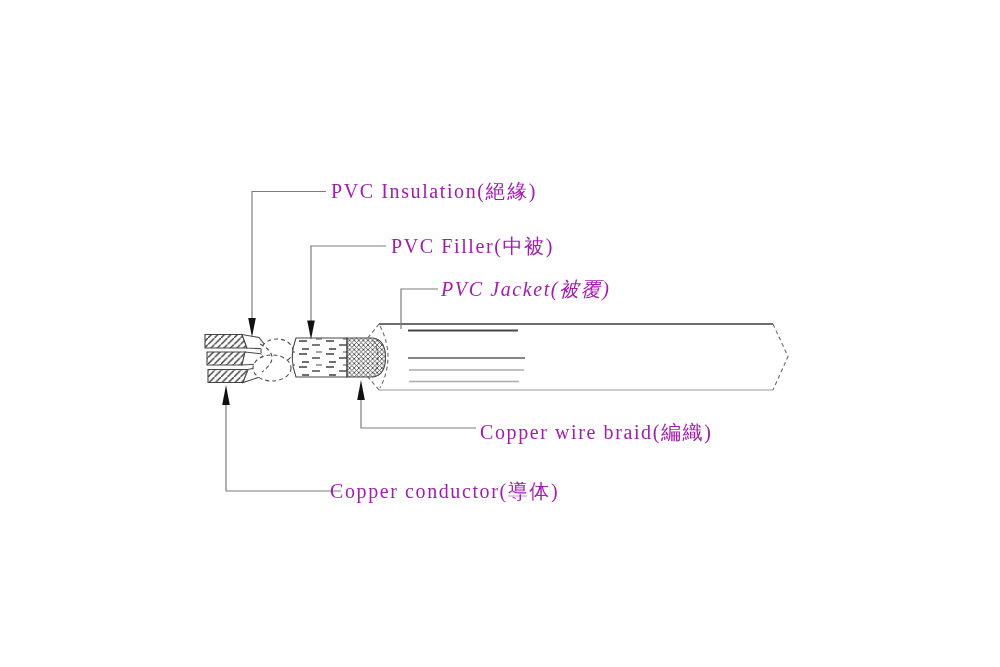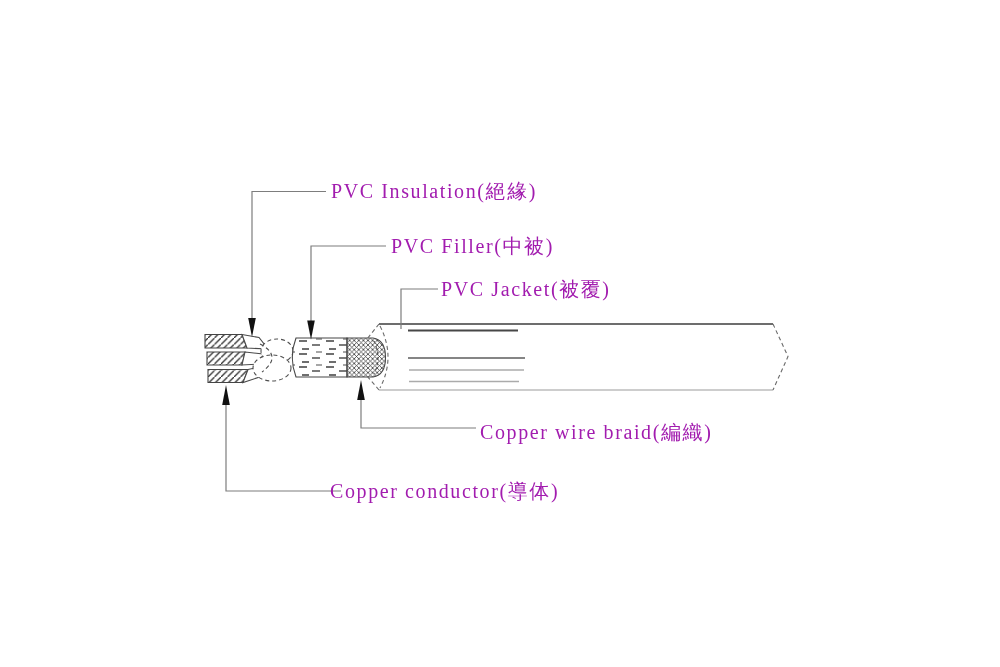--- a/index.html
+++ b/index.html
@@ -101,17 +101,17 @@
     <g fill="#111111" stroke="none">
       <polygon points="252,337 248.2,318 255.8,318"></polygon>
       <polygon points="311,339.5 307.2,320.5 314.8,320.5"></polygon>
       <polygon points="361,380 357.2,400 364.8,400"></polygon>
       <polygon points="226,385 222.2,405 229.8,405"></polygon>
     </g>
   </svg>
 
   <div class="lbl" style="left:331px;top:191px;">PVC Insulation(絕緣)</div>
   <div class="lbl" style="left:391px;top:246px;">PVC Filler(中被)</div>
-  <div class="lbl" style="left:441px;top:289px;">PVC Jacket(被覆)</div>
+  <div class="lbl" style="left:441px;top:289px;font-style:italic;">PVC Jacket(被覆)</div>
   <div class="lbl" style="left:480px;top:432px;">Copper wire braid(編織)</div>
   <div class="lbl" style="left:330px;top:491px;">Copper conductor(導体)</div>
 
 </div>
 
 </body></html>

